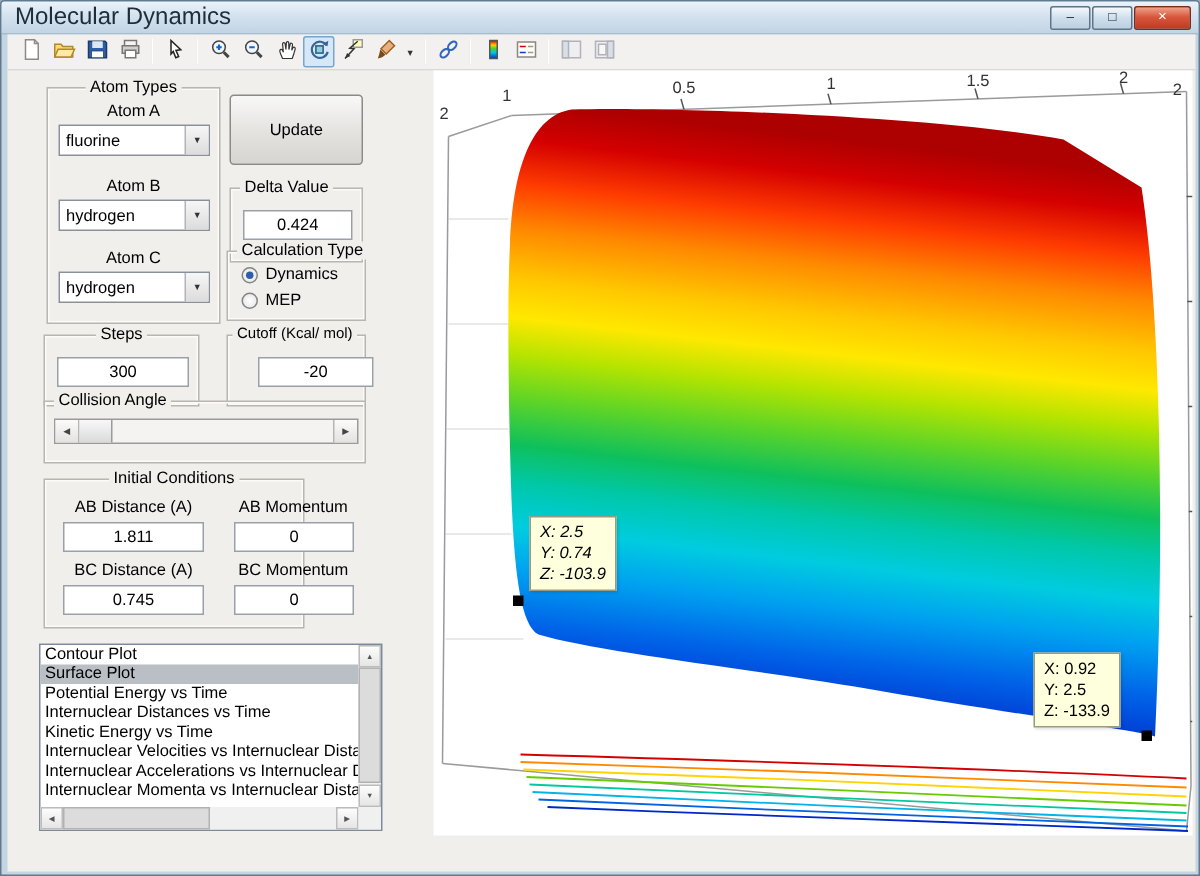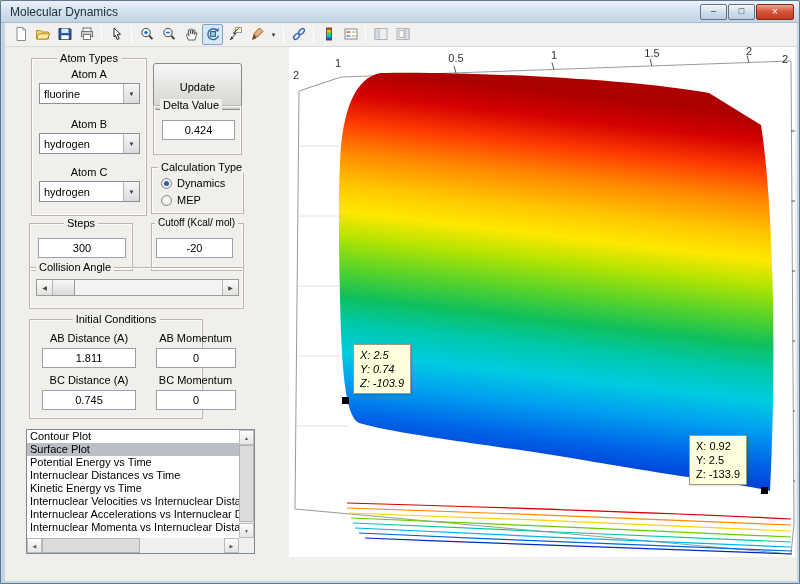--- a/index.html
+++ b/index.html
@@ -6,21 +6,21 @@
   html,body { background:#9aa7b1; }
   body { font-family:"Liberation Sans","DejaVu Sans",sans-serif; font-size:11px; color:#000; }
 
   .window { position:relative; width:800px; height:584px; background:#c3d4e2;
             border:1px solid #5f7a8e; border-radius:3px 3px 0 0; overflow:hidden; }
 
   
   .titlebar { position:absolute; left:0; top:0; right:0; height:22px;
               background:linear-gradient(180deg,#ebf3fa,#d4e2ef 45%,#c2d4e4);
               border-bottom:1px solid #a8bccb; display:flex; align-items:center; padding-left:9px; }
-  .title { font-size:12px; color:#1d2d3a; }
+  .title { font-size:16px; color:#1d2d3a; }
   .win-buttons { position:absolute; right:5px; top:3px; display:flex; gap:1px; }
   .win-btn { width:27px; height:16px; border:1px solid #5e7487; border-radius:2px;
              background:linear-gradient(#f5f9fc,#cfdeec 50%,#bbd0e2); font-size:9px; line-height:13px;
              text-align:center; color:#123; cursor:default; }
   .win-btn.close { width:38px; background:linear-gradient(#f0a28c,#d8573c 45%,#bf3a22);
                    color:#fff; border-color:#7e2a1a; font-size:10px; }
 
   
   .toolbar { position:absolute; left:4px; top:22px; width:792px; height:24px; background:#f2f1ef;
              border-bottom:1px solid #dbd9d5; display:flex; align-items:center; padding-left:5px; gap:1px; }
@@ -240,21 +240,21 @@
     </div>
     <div class="ctl-label" style="top:107px;left:0;width:100%;">Atom C</div>
     <div class="combo" style="left:7px;top:122px;width:101px;">
       <span class="combo-value">hydrogen</span>
       <span class="combo-btn">▼</span>
     </div>
   </div>
 
   <div class="update-btn">Update</div>
 
-  <div class="group" style="left:152px;top:104px;width:89px;height:50px;">
+  <div class="group" style="left:152px;top:124px;width:89px;height:50px;">
     <span class="group-title gt-left">Delta Value</span>
     <div class="field" style="left:8px;top:14px;width:73px;height:20px;">0.424</div>
   </div>
 
   <div class="group" style="left:150px;top:166px;width:93px;height:47px;">
     <span class="group-title gt-left">Calculation Type</span>
     <div class="radio-row" style="left:9px;top:9px;">
       <span class="radio checked"></span>
       <span>Dynamics</span>
     </div>
@@ -264,21 +264,21 @@
     </div>
   </div>
 
   <div class="group" style="left:28px;top:222px;width:104px;height:48px;">
     <span class="group-title gt-center">Steps</span>
     <div class="field" style="left:8px;top:14px;width:88px;height:20px;">300</div>
   </div>
 
   <div class="group" style="left:150px;top:222px;width:93px;height:48px;">
     <span class="group-title gt-left" style="font-size:10px;left:3px;">Cutoff (Kcal/ mol)</span>
-    <div class="field" style="left:4px;top:14px;width:77px;height:20px;">-20</div>
+    <div class="field" style="left:20px;top:14px;width:77px;height:20px;">-20</div>
   </div>
 
   <div class="group" style="left:28px;top:266px;width:215px;height:42px;">
     <span class="group-title gt-left">Collision Angle</span>
     <div class="slider" style="left:6px;top:11px;width:203px;">
       <div class="sl-btn left">◀</div>
       <div class="sl-track">
         <div class="sl-thumb"></div>
       </div>
       <div class="sl-btn right">▶</div>

